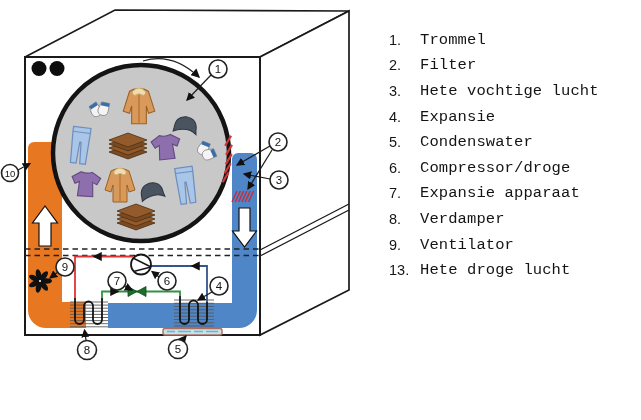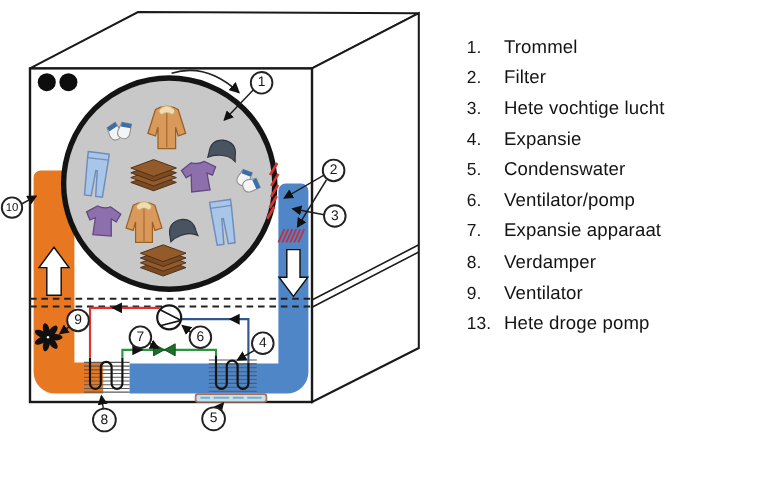--- a/index.html
+++ b/index.html
@@ -2,21 +2,21 @@
 <html><head>
 <meta charset="utf-8">
 <style>
   html,body{margin:0;padding:0;background:#fff;}
   .stage{position:relative;width:641px;height:420px;background:#ffffff;overflow:hidden;
          font-family:"Liberation Sans",sans-serif;}
   .diagram-svg{position:absolute;left:0;top:0;}
   .legend{position:absolute;left:378px;top:27px;width:262px;color:#141414;}
   .lrow{display:flex;align-items:center;height:25.6px;}
   .lnum{flex:none;width:31px;padding-left:11px;font-size:14.5px;color:#161616;}
-  .llbl{font-size:15.5px;letter-spacing:0.1px;white-space:nowrap;}
+  .llbl{font-size:15.5px;letter-spacing:0.1px;white-space:nowrap;font-family:Liberation Mono, monospace;}
   .callout-num{font-size:11.5px;fill:#161616;}
   .callout-num.two{font-size:9.5px;}
 </style>
 </head>
 <body>
 
 <div class="stage">
 
 <svg class="diagram-svg" width="375" height="420" viewBox="0 0 375 420">
   <defs>
@@ -229,33 +229,33 @@
   <div class="lrow">
         <span class="lnum">4.</span>
         <span class="llbl">Expansie</span>
       </div>
   <div class="lrow">
         <span class="lnum">5.</span>
         <span class="llbl">Condenswater</span>
       </div>
   <div class="lrow">
         <span class="lnum">6.</span>
-        <span class="llbl">Ventilator/pomp</span>
+        <span class="llbl">Compressor/droge</span>
       </div>
   <div class="lrow">
         <span class="lnum">7.</span>
         <span class="llbl">Expansie apparaat</span>
       </div>
   <div class="lrow">
         <span class="lnum">8.</span>
         <span class="llbl">Verdamper</span>
       </div>
   <div class="lrow">
         <span class="lnum">9.</span>
         <span class="llbl">Ventilator</span>
       </div>
   <div class="lrow">
         <span class="lnum">13.</span>
-        <span class="llbl">Hete droge pomp</span>
+        <span class="llbl">Hete droge lucht</span>
       </div>
 </div>
 
 </div>
 
 </body></html>

